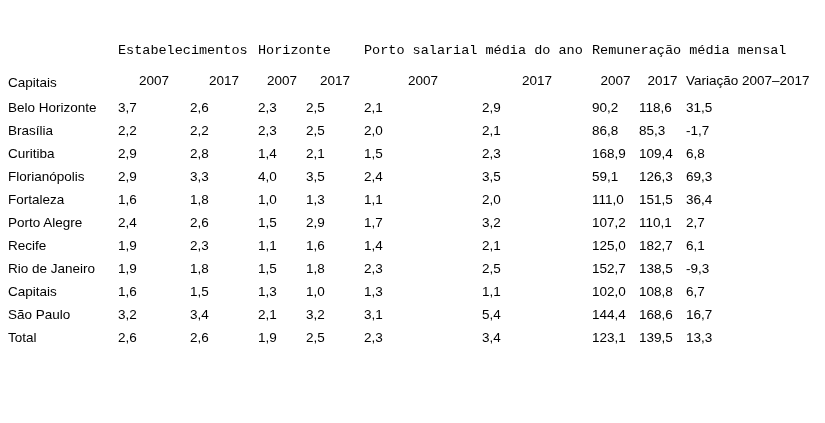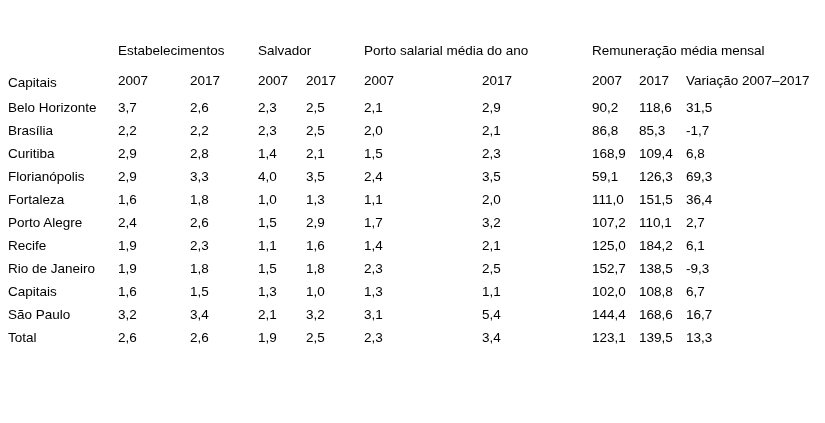--- a/index.html
+++ b/index.html
@@ -36,47 +36,48 @@
   }
   
   tr.group-row th {
     height: 30px;
     padding-bottom: 2px;
   }
   
   tr.year-row th {
     height: 28px;
     padding-bottom: 4px;
+    text-align: center;
   }
   tr.body-row td {
     height: 23px;
   }
   
   .col-cap   { width: 110px; padding-right: 4px; }
   .col-a1    { width: 72px; }
   .col-a2    { width: 68px; }
   .col-b1    { width: 48px; }
   .col-b2    { width: 58px; }
   .col-c1    { width: 118px; }
   .col-c2    { width: 110px; }
   .col-d1    { width: 47px; }
   .col-d2    { width: 47px; }
   .col-d3    { width: auto; }
-  .grp-label { padding-left: 0; }
+  .grp-label { padding-left: 0; font-family: Liberation Mono, monospace; }
 </style>
 </head>
 <body>
 
 <div class="sheet">
   <table class="data-table">
     <thead>
       <tr class="group-row">
         <th class="col-cap" rowspan="2">Capitais</th>
         <th class="grp-label" colspan="2">Estabelecimentos</th>
-        <th class="grp-label" colspan="2">Salvador</th>
+        <th class="grp-label" colspan="2">Horizonte</th>
         <th class="grp-label" colspan="2">Porto salarial média do ano</th>
         <th class="grp-label" colspan="3">Remuneração média mensal</th>
       </tr>
       <tr class="year-row">
         <th class="col-a1">2007</th>
         <th class="col-a2">2017</th>
         <th class="col-b1">2007</th>
         <th class="col-b2">2017</th>
         <th class="col-c1">2007</th>
         <th class="col-c2">2017</th>
@@ -160,21 +161,21 @@
       </tr>
       <tr class="body-row">
         <td>Recife</td>
         <td>1,9</td>
         <td>2,3</td>
         <td>1,1</td>
         <td>1,6</td>
         <td>1,4</td>
         <td>2,1</td>
         <td>125,0</td>
-        <td>184,2</td>
+        <td>182,7</td>
         <td>6,1</td>
       </tr>
       <tr class="body-row">
         <td>Rio de Janeiro</td>
         <td>1,9</td>
         <td>1,8</td>
         <td>1,5</td>
         <td>1,8</td>
         <td>2,3</td>
         <td>2,5</td>

